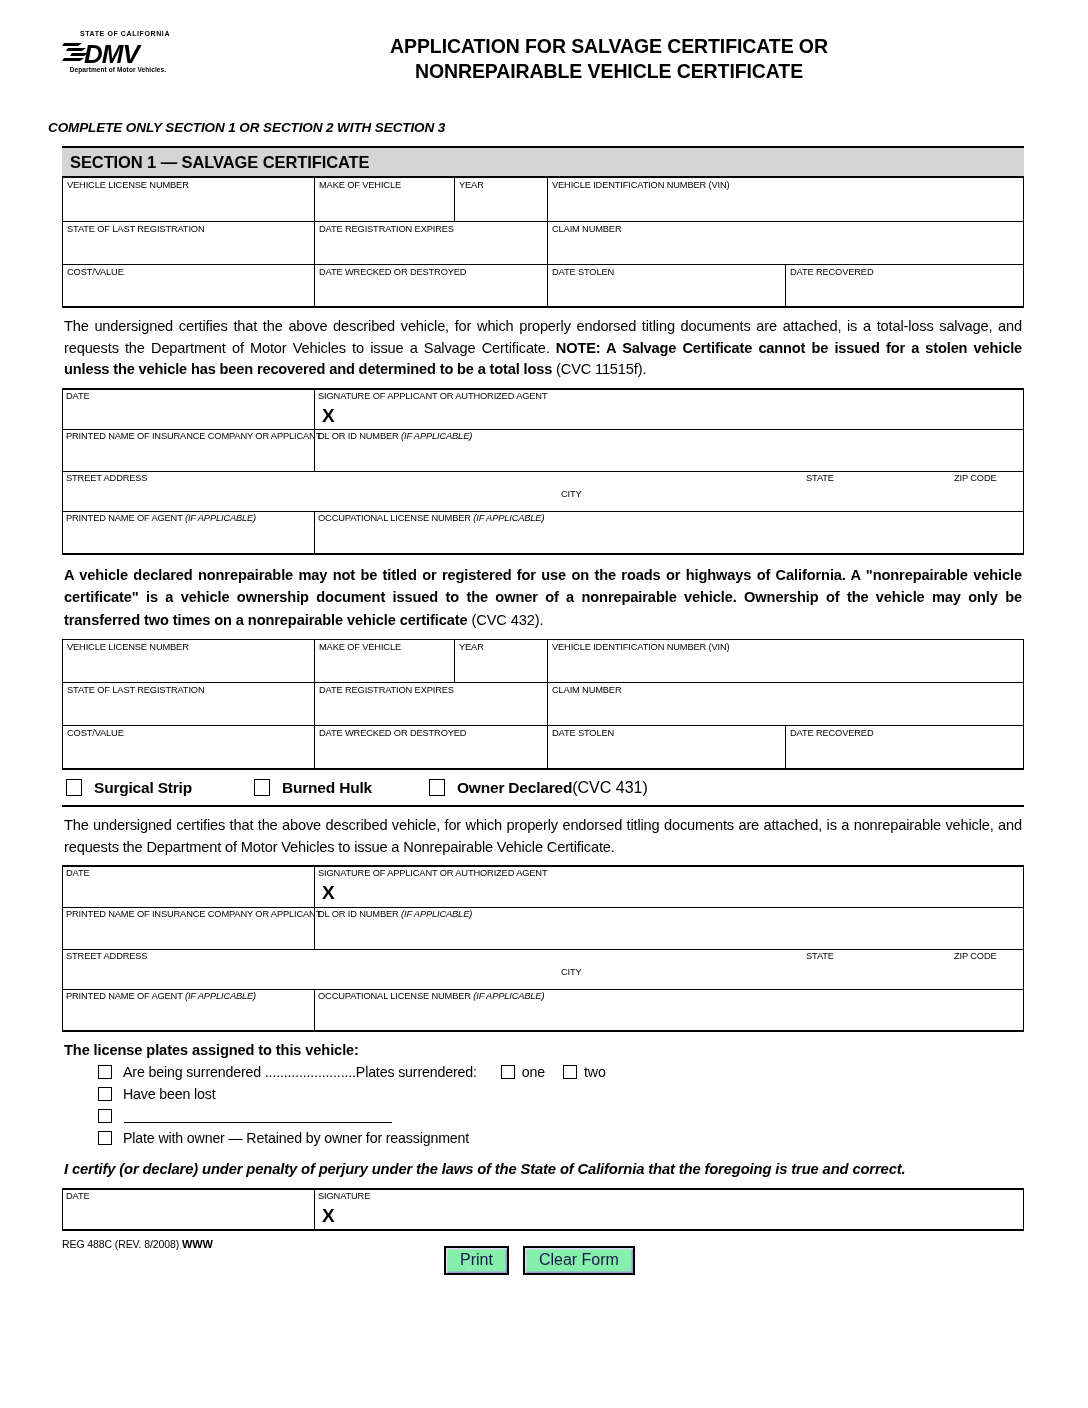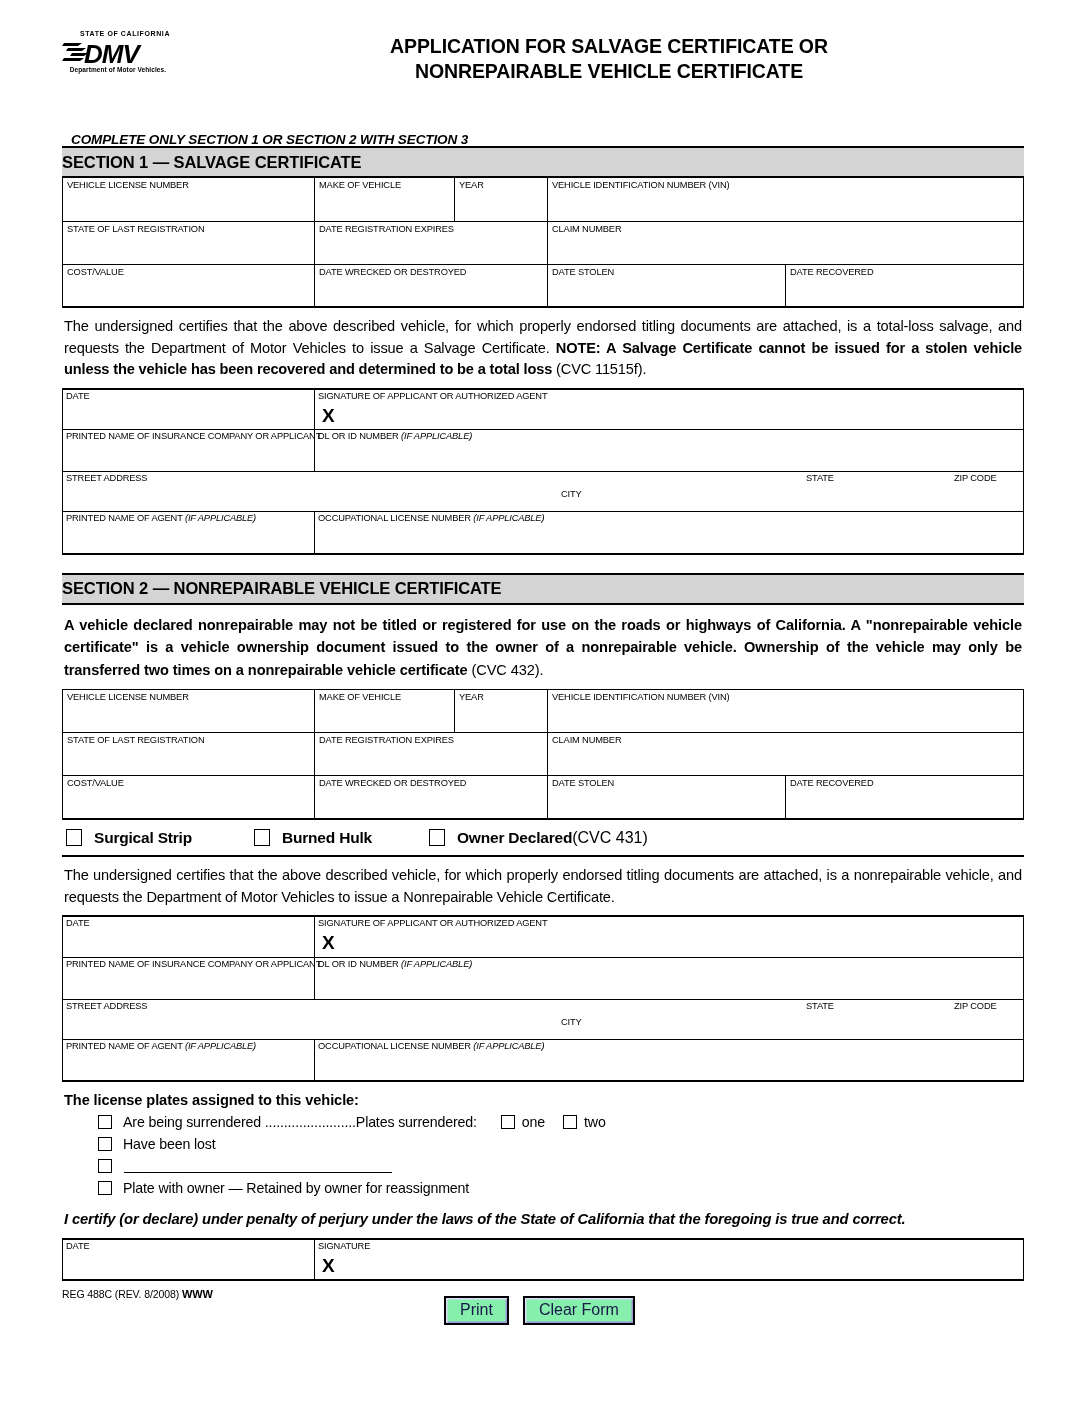--- a/index.html
+++ b/index.html
@@ -76,46 +76,45 @@
     display: inline-block;
     border: 1.6px solid #000;
     background: #fff;
   }
   .cbx-15 { width: 15px; height: 15px; }
   .cbx-14 { width: 14px; height: 14px; }
   .cbx-16 { width: 16px; height: 17px; }
 
   .complete-note {
     position: absolute;
-    left: 71px;
+    left: 48px;
     top: 120px;
     font-size: 13.5px;
     font-weight: bold;
     font-style: italic;
     letter-spacing: -0.1px;
-    margin-top: 12px;
   }
 
   
   .sheet {
     position: absolute;
     left: 62px;
     top: 146px;
     width: 962px;
   }
 
   
   .sec-bar {
     background: #d4d4d4;
     border-top: 2.5px solid #000;
     border-bottom: 2.5px solid #000;
     height: 32px;
     display: flex;
     align-items: center;
-    padding-left: 0;
+    padding-left: 8px;
     font-size: 16.5px;
     font-weight: bold;
     letter-spacing: -0.1px;
   }
 
   
   .ftable { width: 100%; border-collapse: collapse; table-layout: fixed; }
   .ftable td {
     border: 1px solid #000;
     vertical-align: top;
@@ -381,21 +380,20 @@
         <td style="width:676px;">
           <div class="flabel"><span>PRINTED NAME OF AGENT </span><i>(IF APPLICABLE)</i></div>
         </td>
         <td>
           <div class="flabel"><span>OCCUPATIONAL LICENSE NUMBER  </span><i>(IF APPLICABLE)</i></div>
         </td>
       </tr>
     </tbody>
       </table>
 
-    <div class="sec-bar" style="margin-top:18px;">SECTION 2 — NONREPAIRABLE VEHICLE CERTIFICATE</div>
 
     <div class="para-bold"><span>A vehicle declared nonrepairable may not be titled or registered for use on the roads or highways of California. A "nonrepairable vehicle certificate" is a vehicle ownership document issued to the owner of a nonrepairable vehicle. Ownership of the vehicle may only be transferred two times on a nonrepairable vehicle certificate</span><span class="norm" style="font-weight:normal"> (CVC 432).</span></div>
 
     <table class="ftable">
       <tbody>
           <tr>
         <td style="width:252px; border-top:1px solid #000;">
           <div class="flabel">VEHICLE LICENSE NUMBER</div>
         </td>
         <td style="width:140px;">

